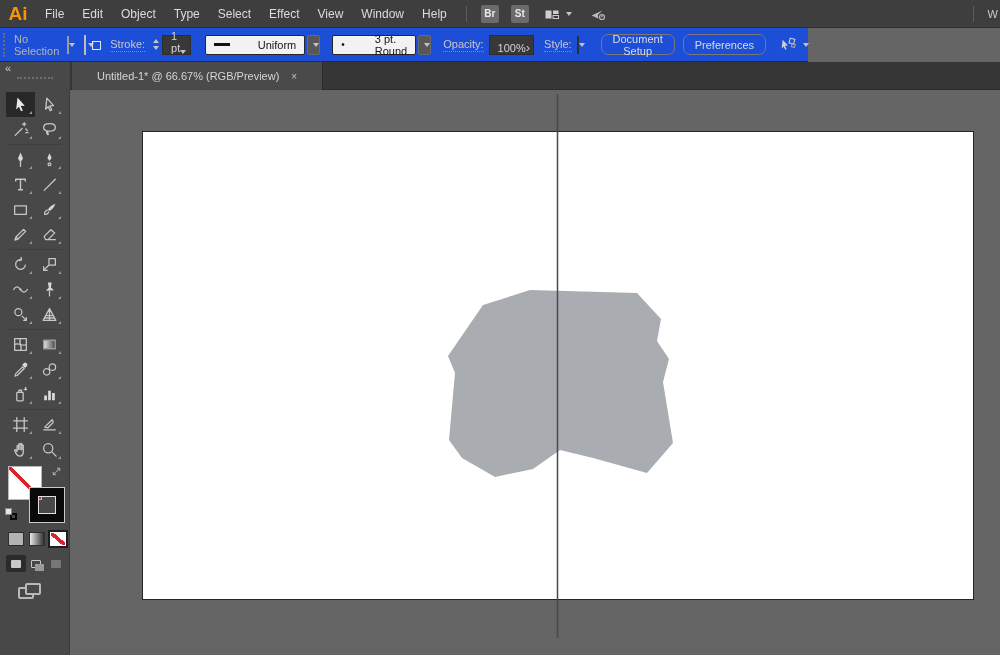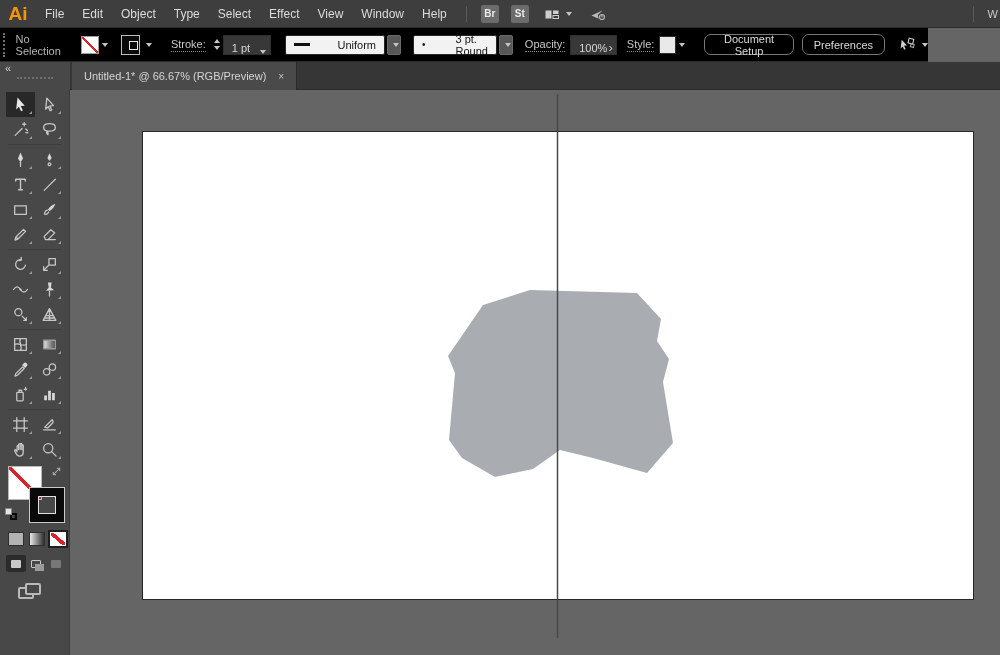--- a/index.html
+++ b/index.html
@@ -19,22 +19,22 @@
     color:#dcdcdc; font-size:12px; cursor:default; }
   .vsep { width:1px; height:16px; background:#5a5a5a; margin:0 6px; }
   .sq-btn { width:18px; height:18px; margin-left:12px; background:#6b6b6b; border-radius:2px;
     color:#eaeaea; font-size:10px; font-weight:bold; display:flex; align-items:center; justify-content:center; }
   .bar-icon { margin-left:14px; display:flex; align-items:center; }
   .chev { width:0; height:0; border-left:3.5px solid transparent; border-right:3.5px solid transparent;
     border-top:4px solid #c4c4c4; margin-left:5px; }
   #menubar-spacer { flex:1; }
   #workspace-label { color:#c9c9c9; padding:0 2px 0 8px; }
   
-  #controlbar { position:absolute; left:0; top:28px; width:928px; height:34px;
-    background:#000000; border-bottom:1px solid #2a2a2a;
+  #controlbar { position:absolute; left:0; top:28px; width:808px; height:34px;
+    background:#1d4ed8; border-bottom:1px solid #2a2a2a;
     display:flex; align-items:center; }
   .grip-v { width:4px; height:24px; border-left:2px dotted #6e6e6e; margin-left:3px; }
   #selection-status { margin-left:9px; color:#b5b5b5; width:72px; }
   .swatch-none { width:22px; height:18px; border:1px solid #9c9c9c;
     background:linear-gradient(to top right,#fff 44%,#d9242b 44%,#d9242b 56%,#fff 56%); }
   .chev-btn { width:16px; height:18px; display:flex; align-items:center; justify-content:center; }
   .chev-btn .chev { margin-left:0; }
   .cb-label { color:#c9c9c9; border-bottom:1px dotted #8d8d8d; padding-bottom:1px; }
   #stroke-swatch { width:22px; height:18px; margin-left:10px; background:#0a0a0a;
     outline:1px solid #bdbdbd; position:relative; }
@@ -61,21 +61,21 @@
   .cb-button { height:21px; border:1px solid #787878; border-radius:7px; background:transparent;
     color:#dcdcdc; font-size:11px; padding:0 11px; display:flex; align-items:center; }
   .ml16{margin-left:16px;} .ml12{margin-left:12px;} .ml10{margin-left:10px;} .ml8{margin-left:8px;}
   
   #tabrow { position:absolute; left:0; top:62px; width:1000px; height:28px; display:flex; }
   #toolbar-header { width:70px; height:28px; background:#484848; position:relative; }
   #toolbar-collapse-button { position:absolute; left:5px; top:0px; color:#cfcfcf; font-size:11px; }
   #toolbar-grip { position:absolute; left:17px; top:15px; width:36px; border-top:2px dotted #6e6e6e; }
   #tabbar { flex:1; background:#363636; border-bottom:1px solid #2c2c2c; display:flex; }
   #document-tab { margin-left:2px; height:28px; background:#4a4a4a; border-right:1px solid #2c2c2c;
-    display:flex; align-items:center; padding:0 12px; }
+    display:flex; align-items:center; padding:0 25px; }
   #document-tab-title { color:#d5d5d5; }
   #tab-close-icon { margin-left:12px; color:#c2c2c2; font-size:10px; }
   
   #toolbar { position:absolute; left:0; top:90px; width:70px; height:565px;
     background:#484848; border-right:1px solid #3c3c3c; }
   #tool-grid { padding:2px 0 0 6px; width:64px; display:flex; flex-wrap:wrap; }
   .tool { width:29px; height:25px; display:flex; align-items:center; justify-content:center;
     position:relative; }
   .tool::after { content:""; position:absolute; right:3px; bottom:3px;
     border-left:3px solid transparent; border-bottom:3px solid #9a9a9a; }

